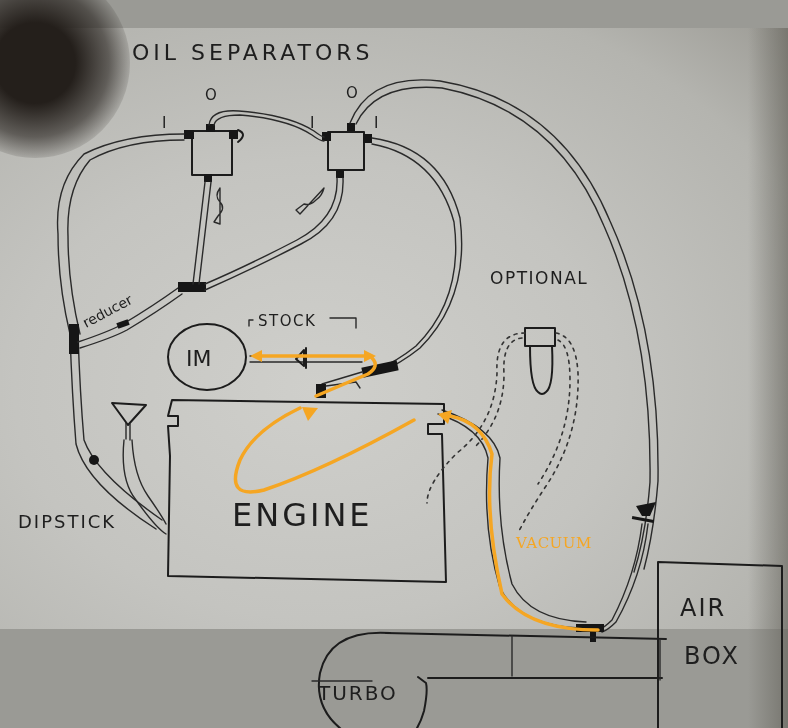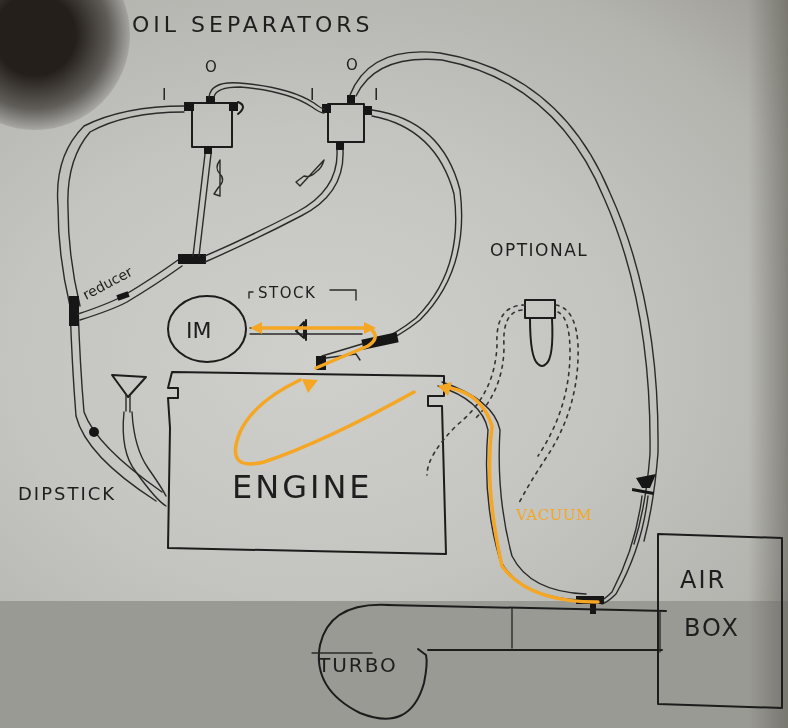--- a/index.html
+++ b/index.html
@@ -1,18 +1,18 @@
 <!DOCTYPE html>
 <html><head>
 <meta charset="utf-8">
 <style>
   html, body { margin:0; padding:0; }
   body { width:788px; height:728px; overflow:hidden; background:#9a9a95; }
   #stage { position:relative; width:788px; height:601px;
-    background: radial-gradient(ellipse at 40% 60%, #cfcfcb 0%, #c4c4c0 45%, #b4b4af 80%, #9d9c96 100%); }
+    background: radial-gradient(ellipse at 40% 60%, #cfcfcb 0%, #c4c4c0 45%, #b4b4af 80%, #9d9c96 100%); margin-top: 28px; }
   #shadow-tl { position:absolute; left:-60px; top:-60px; width:190px; height:190px; border-radius:50%;
     background: radial-gradient(circle, #241f1b 30%, rgba(36,31,27,0.6) 55%, rgba(36,31,27,0) 75%); }
   #shadow-tr { position:absolute; right:0; top:0; width:40px; height:728px;
     background: linear-gradient(to right, rgba(0,0,0,0), rgba(90,88,80,0.55)); }
   svg { position:absolute; left:0; top:0; }
   .ink { fill:none; stroke:#1c1c1c; stroke-width:2; stroke-linecap:round; stroke-linejoin:round; }
   .ink-thin { fill:none; stroke:#2a2a2a; stroke-width:1.4; stroke-linecap:round; stroke-linejoin:round; }
   .dash { fill:none; stroke:#333; stroke-width:1.6; stroke-dasharray:3 5; stroke-linecap:round; }
   .fitting { fill:#161616; }
   .hand { font-family:"DejaVu Sans", sans-serif; fill:#1e1e1e; }

